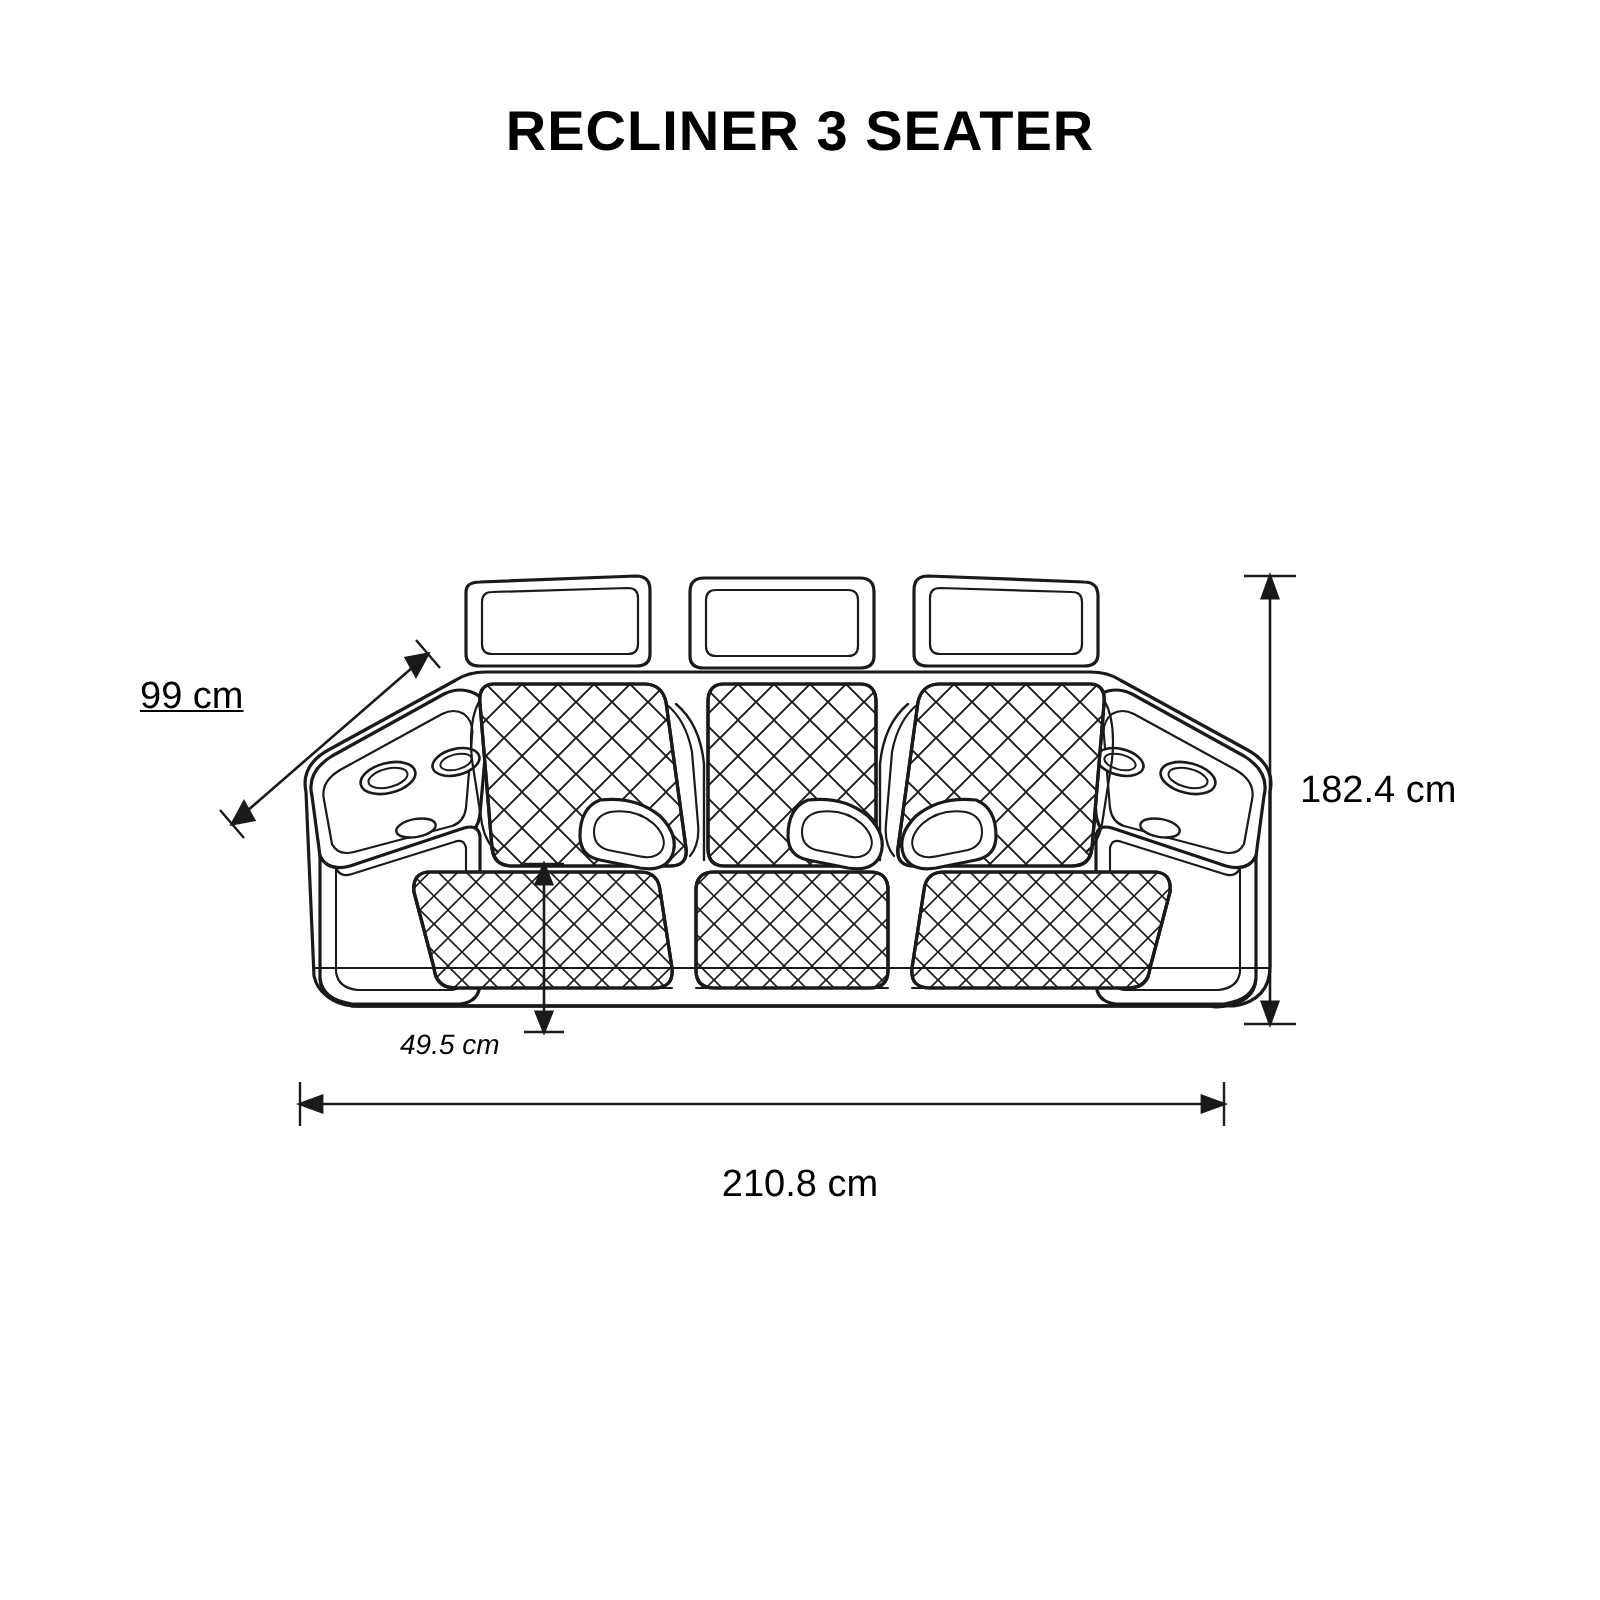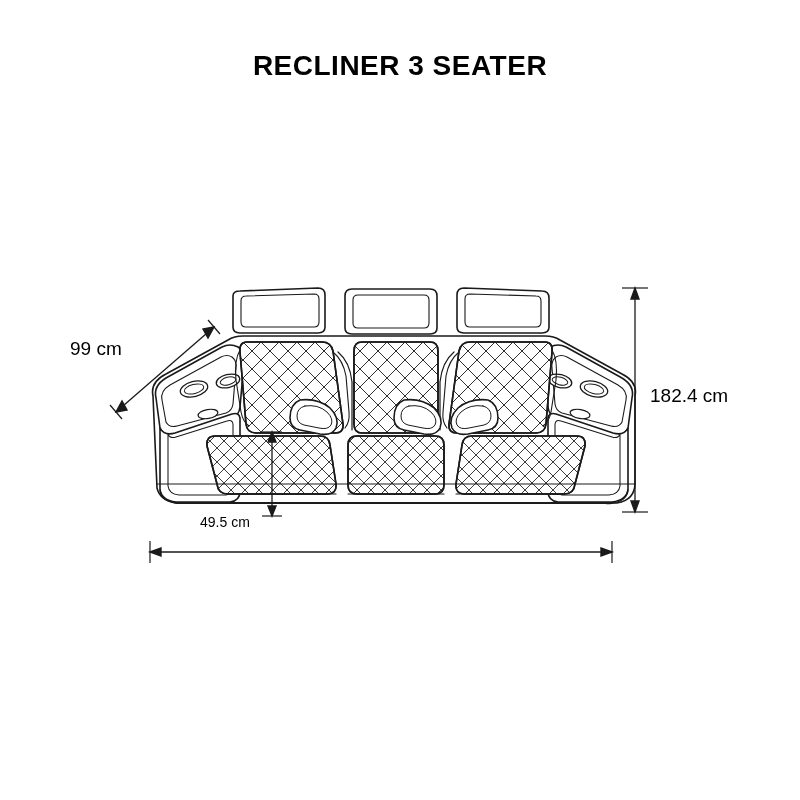--- a/index.html
+++ b/index.html
@@ -203,21 +203,22 @@
       <g>
         <line x1="150" y1="552" x2="612" y2="552" stroke-width="1.3"></line>
         <polygon points="150,552 161,548 161,556"></polygon>
         <polygon points="612,552 601,548 601,556"></polygon>
         <line x1="150" y1="541" x2="150" y2="563" stroke-width="1.2"></line>
         <line x1="612" y1="541" x2="612" y2="563" stroke-width="1.2"></line>
       </g>
     </g>
   </svg>
 
-  <div class="dim-label" style="left:70px; top:338px;">99 cm</div>
+  <div class="dim-label" style="left:70px; top:338px;text-decoration:underline;">99 cm</div>
 
   <div class="dim-label" style="left:650px; top:385px;">182.4 cm</div>
 
-  <div class="dim-label small" style="left:200px; top:514px;">49.5 cm</div>
-
+  <div class="dim-label small" style="left:200px; top:514px;font-style:italic;">49.5 cm</div>
+
+  <div class="dim-label" style="left:0px; top:582px; width:800px; text-align:center;">210.8 cm</div>
 
 
 </div>
 
 </body></html>

